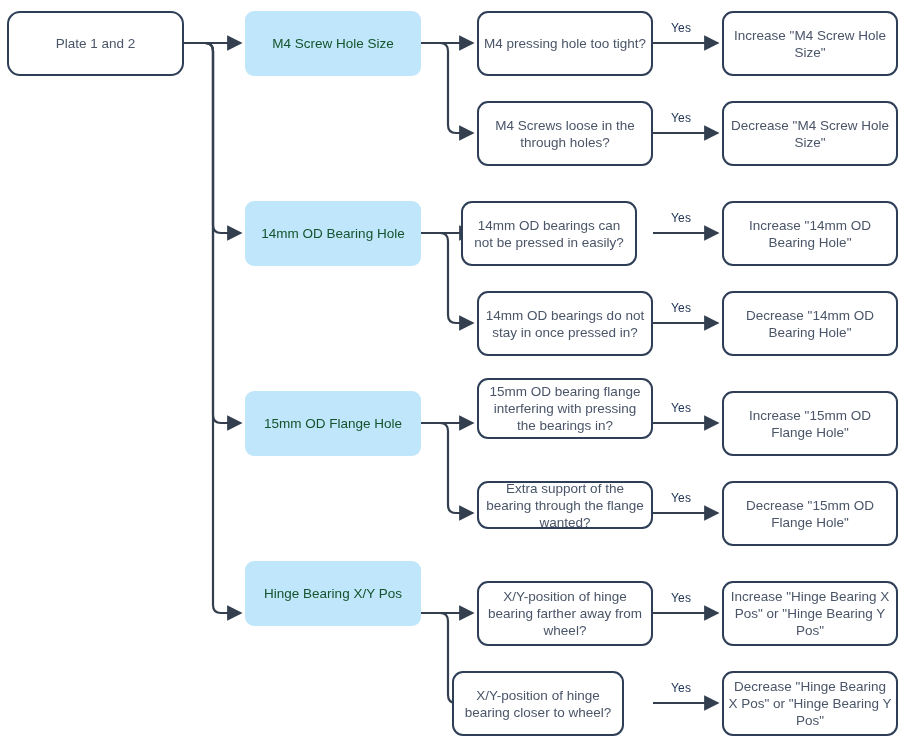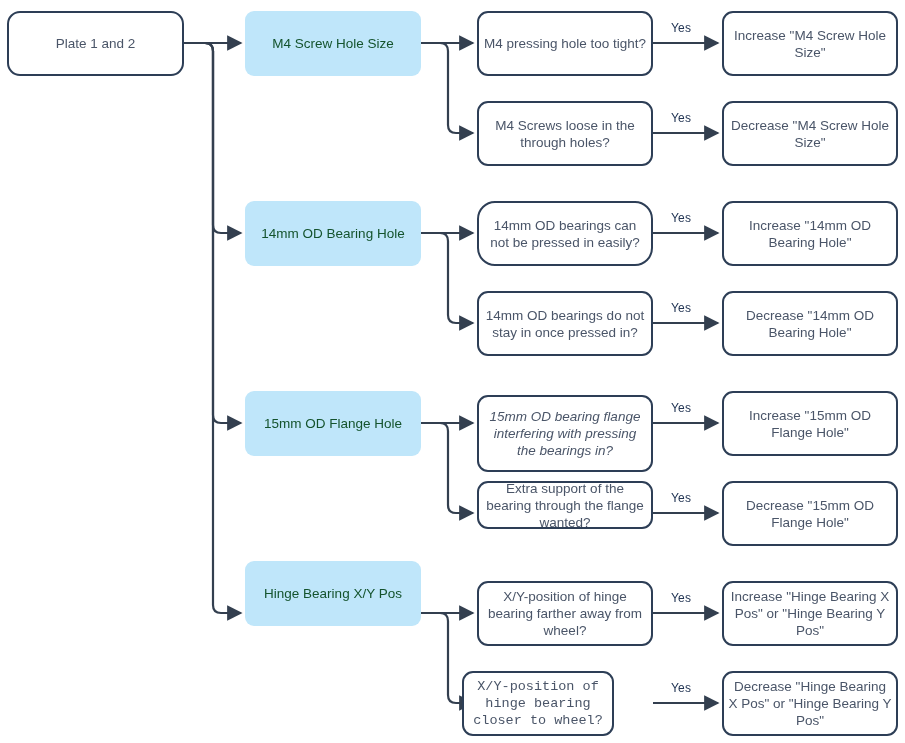--- a/index.html
+++ b/index.html
@@ -129,38 +129,38 @@
     <span class="label">Hinge Bearing X/Y Pos</span>
   </div>
 
   <div class="node question" style="left:477px; top:11px; width:176px; height:65px;">
     <span class="label">M4 pressing hole too tight?</span>
   </div>
   <div class="node question" style="left:477px; top:101px; width:176px; height:65px;">
     <span class="label">M4 Screws loose in the through holes?</span>
   </div>
 
-  <div class="node question" style="left:477px; top:201px; width:176px; height:65px;border-radius:18px;">
+  <div class="node question" style="left:461px; top:201px; width:176px; height:65px;">
     <span class="label">14mm OD bearings can not be pressed in easily?</span>
   </div>
   <div class="node question" style="left:477px; top:291px; width:176px; height:65px;">
     <span class="label">14mm OD bearings do not stay in once pressed in?</span>
   </div>
 
-  <div class="node question" style="left:477px; top:395px; width:176px; height:77px;font-style:italic;">
+  <div class="node question" style="left:477px; top:378px; width:176px; height:61px;">
     <span class="label">15mm OD bearing flange interfering with pressing the bearings in?</span>
   </div>
   <div class="node question" style="left:477px; top:481px; width:176px; height:48px;text-align:center;">
     <span class="label">Extra support of the bearing through the flange wanted?</span>
   </div>
 
   <div class="node question" style="left:477px; top:581px; width:176px; height:65px;">
     <span class="label">X/Y-position of hinge bearing farther away from wheel?</span>
   </div>
-  <div class="node question" style="left:462px; top:671px; width:152px; height:65px;font-family:Liberation Mono, monospace;">
+  <div class="node question" style="left:452px; top:671px; width:172px; height:65px;">
     <span class="label">X/Y-position of hinge bearing closer to wheel?</span>
   </div>
 
   <div class="node action" style="left:722px; top:11px; width:176px; height:65px;">
     <span class="label">Increase "M4 Screw Hole Size"</span>
   </div>
   <div class="node action" style="left:722px; top:101px; width:176px; height:65px;">
     <span class="label">Decrease "M4 Screw Hole Size"</span>
   </div>
 

